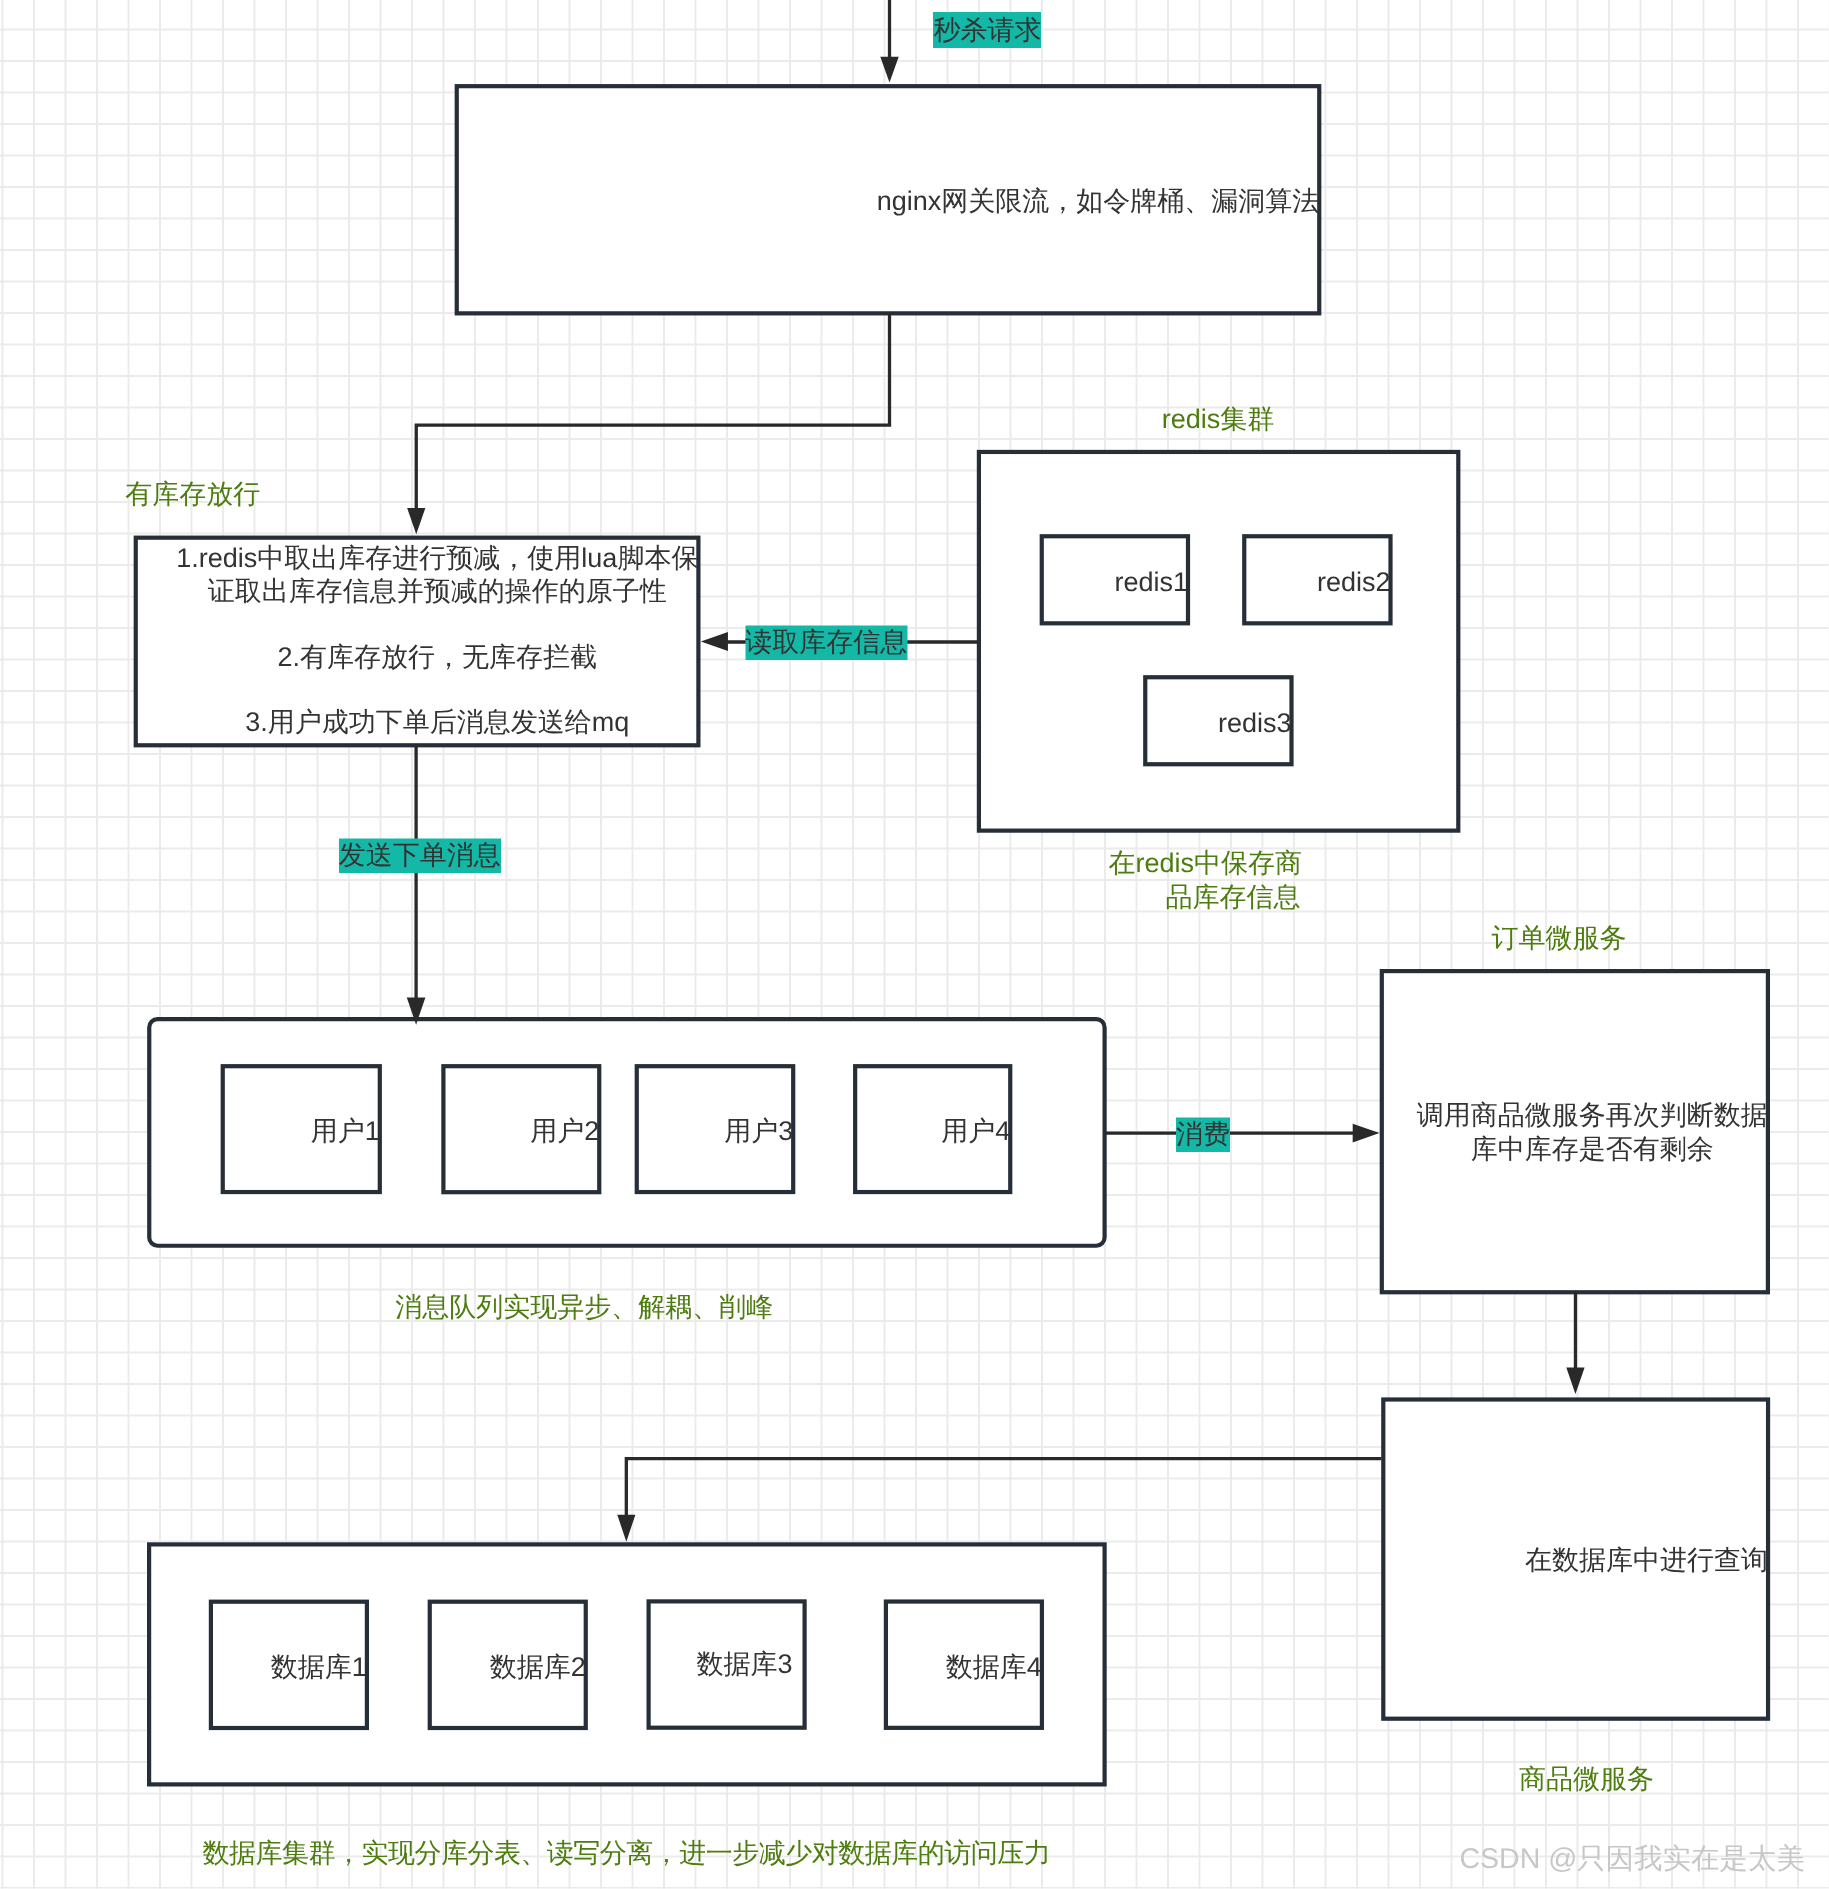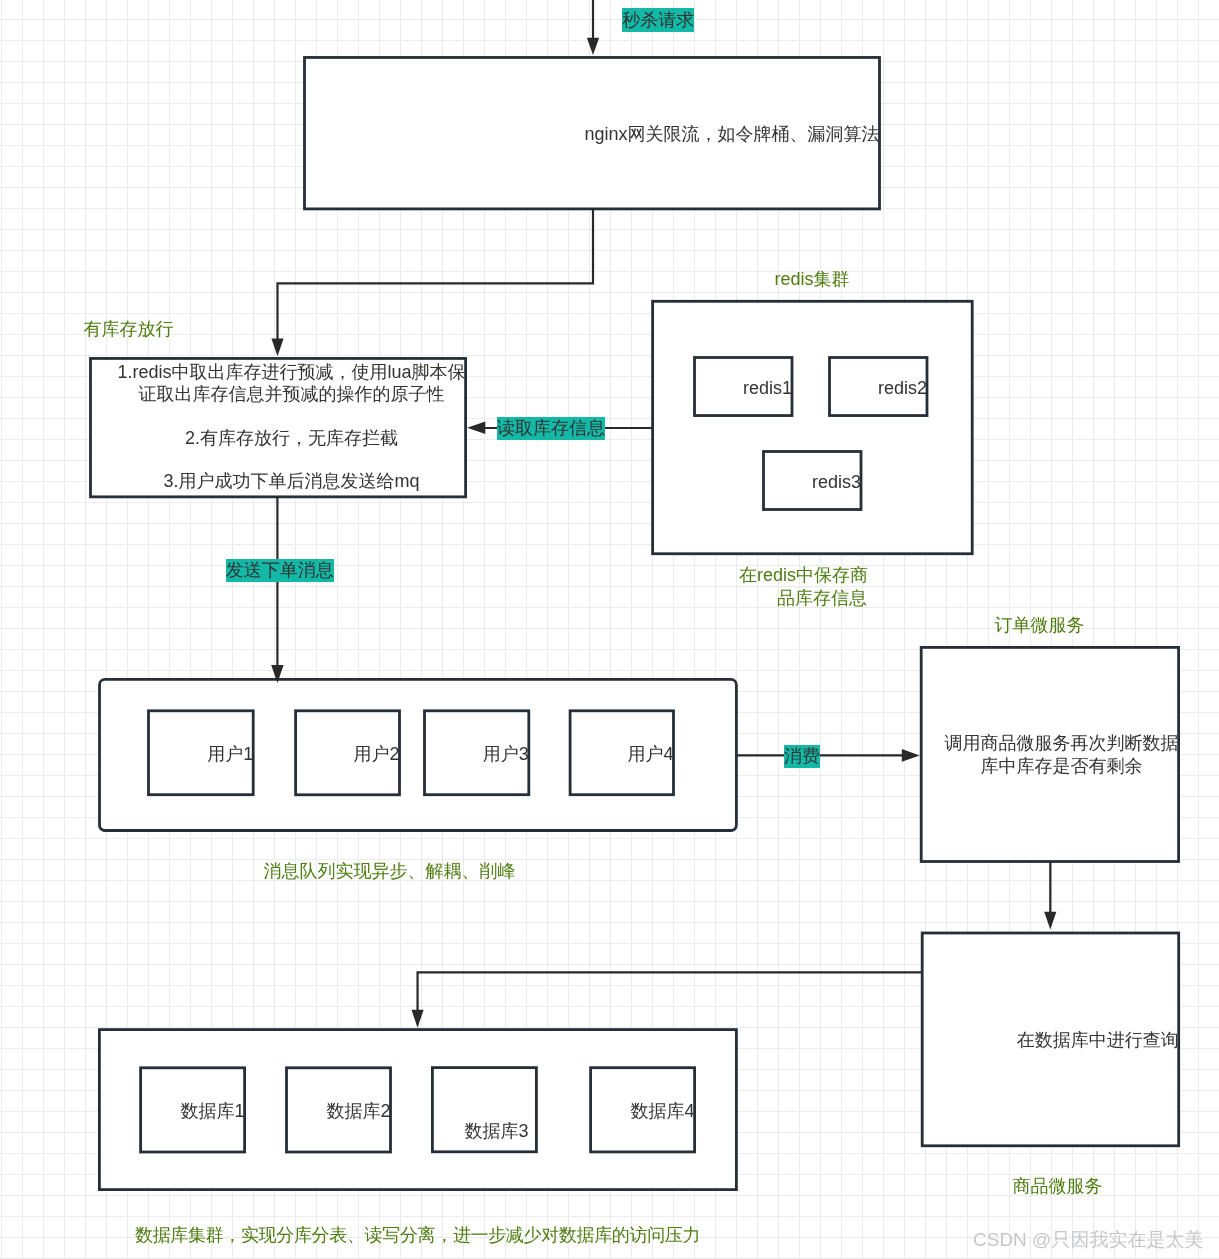--- a/index.html
+++ b/index.html
@@ -143,21 +143,21 @@
   </div>
   <div class="node-label" style="left:1012.6px;top:1174.3px;">商品微服务</div>
 
   <div class="box" style="left:99.4px;top:1029.6px;width:637px;height:160px;"></div>
   <div class="box" style="left:140.6px;top:1067.8px;width:104px;height:84.2px;">
     <span class="boxtext">数据库1</span>
   </div>
   <div class="box" style="left:286.5px;top:1067.8px;width:104px;height:84.2px;">
     <span class="boxtext">数据库2</span>
   </div>
-  <div class="box" style="left:432.4px;top:1088px;width:96px;height:84.2px;">
+  <div class="box" style="left:432.4px;top:1066px;width:96px;height:84.2px;">
     <span class="boxtext">数据库3</span>
   </div>
   <div class="box" style="left:590.6px;top:1067.7px;width:104px;height:84.2px;">
     <span class="boxtext">数据库4</span>
   </div>
   <div class="node-label" style="left:135px;top:1223.4px;letter-spacing:-0.34px;">数据库集群，实现分库分表、读写分离，进一步减少对数据库的访问压力</div>
 
   <div class="watermark" style="left:973px;top:1228px;">CSDN @只因我实在是太美</div>
 </div>
 

